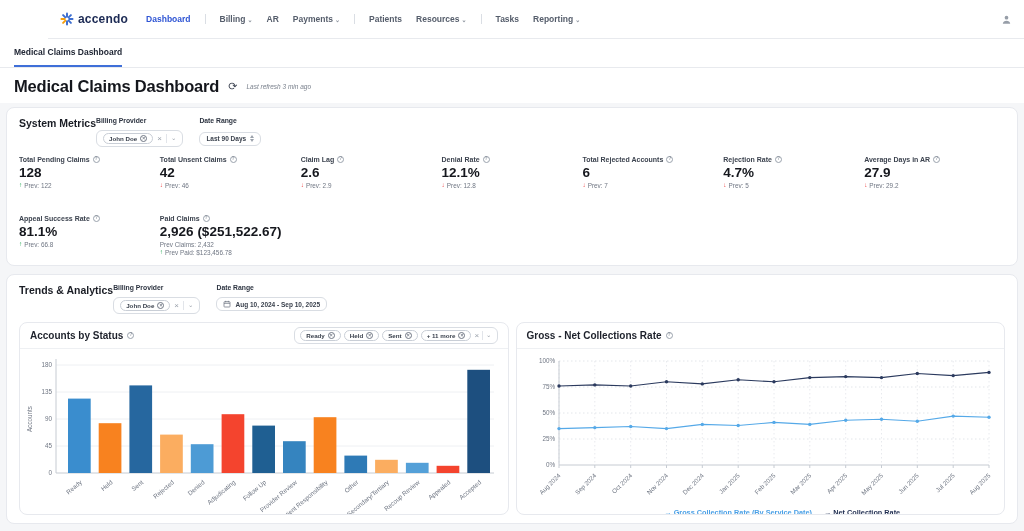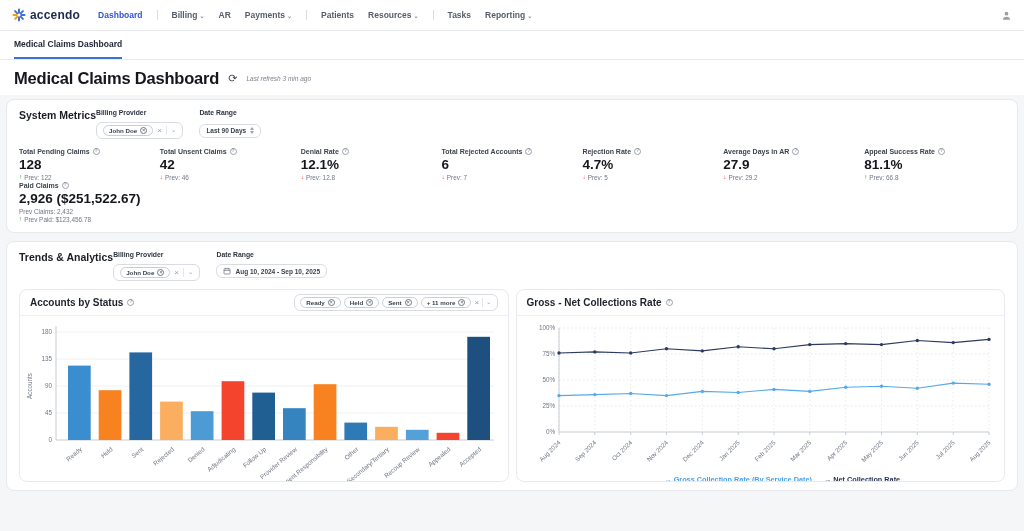--- a/index.html
+++ b/index.html
@@ -1,21 +1,21 @@
 <!DOCTYPE html>
 <html><head>
 <meta charset="utf-8">
 <style>
   * { margin:0; padding:0; box-sizing:border-box; }
   html,body { width:1024px; height:531px; overflow:hidden; background:#fff;
     font-family:"Liberation Sans", sans-serif; color:#1f2430; }
 
   
-  .topnav { height:31px; display:flex; align-items:center; padding:0 12px;
-    border-bottom:1px solid #e8eaee; background:#fff; }
+  .topnav { height:39px; display:flex; align-items:center; padding:0 12px;
+    border-bottom:1px solid #e8eaee; background:#fff;margin-left:48px; }
   .brand { display:flex; align-items:center; gap:4px; margin-right:18px; cursor:pointer; }
   .brand-name { font-size:12px; font-weight:700; color:#1c2a54; letter-spacing:.2px; }
   .nav-items { display:flex; align-items:center; gap:14px; flex:1; }
   .nav-item { font-size:8.5px; font-weight:600; color:#555d6b; cursor:pointer;
     display:inline-flex; align-items:center; gap:2px; white-space:nowrap; }
   .nav-item.active { color:#2f55d4; font-weight:700; }
   .nav-caret { font-size:6px; color:#8a919c; line-height:1; margin-top:1px; }
   .nav-div { width:1px; height:10px; background:#dadee4; }
   .nav-right { margin-left:auto; display:flex; align-items:center; }
 
@@ -52,21 +52,21 @@
   .updown { display:inline-flex; flex-direction:column; gap:1px; }
   .updown i { width:0; height:0; border-left:2.5px solid transparent; border-right:2.5px solid transparent; }
   .updown .u { border-bottom:3px solid #9aa1ab; }
   .updown .dn { border-top:3px solid #9aa1ab; }
   .select-value { font-size:6.5px; color:#3a414d; font-weight:600; white-space:nowrap; }
   .help { width:7px; height:7px; border:1px solid #9aa2ad; border-radius:50%; color:#8a919c;
     font-size:4.5px; display:inline-flex; align-items:center; justify-content:center;
     line-height:1; flex:none; }
 
   
-  .metrics-grid { display:grid; grid-template-columns:repeat(7,1fr); row-gap:1px; margin-top:9px; }
+  .metrics-grid { display:grid; grid-template-columns:repeat(7,1fr); row-gap:26px; margin-top:9px; }
   .m-label { display:flex; align-items:center; gap:3px; font-size:7px; font-weight:600;
     color:#3c434f; margin-bottom:2px; white-space:nowrap; }
   .m-value { font-size:13.5px; font-weight:800; color:#15171d; margin-bottom:2px; }
   .m-prev { display:flex; align-items:center; gap:2px; font-size:6.4px; color:#6f7683; margin-top:1px; }
   .arr { font-size:6.4px; line-height:1; }
   .arr.up { color:#17a34a; } .arr.down { color:#ee4444; }
 
   
   .trends-card { margin-top:8px; padding-bottom:8px; }
   .charts-row { display:flex; gap:7px; margin-top:8px; }
@@ -187,20 +187,31 @@
         </div>
         <div class="metric">
           <div class="m-label">
             <span>Total Unsent Claims</span>
             <span class="help">?</span>
           </div>
           <div class="m-value">42</div>
           <div class="m-prev">
             <span class="arr down">↓</span>
             <span>Prev: 46</span>
+          </div>
+        </div>
+        <div class="metric">
+          <div class="m-label">
+            <span>Claim Lag</span>
+            <span class="help">?</span>
+          </div>
+          <div class="m-value">2.6</div>
+          <div class="m-prev">
+            <span class="arr down">↓</span>
+            <span>Prev: 2.9</span>
           </div>
         </div>
         <div class="metric">
           <div class="m-label">
             <span>Denial Rate</span>
             <span class="help">?</span>
           </div>
           <div class="m-value">12.1%</div>
           <div class="m-prev">
             <span class="arr down">↓</span>

